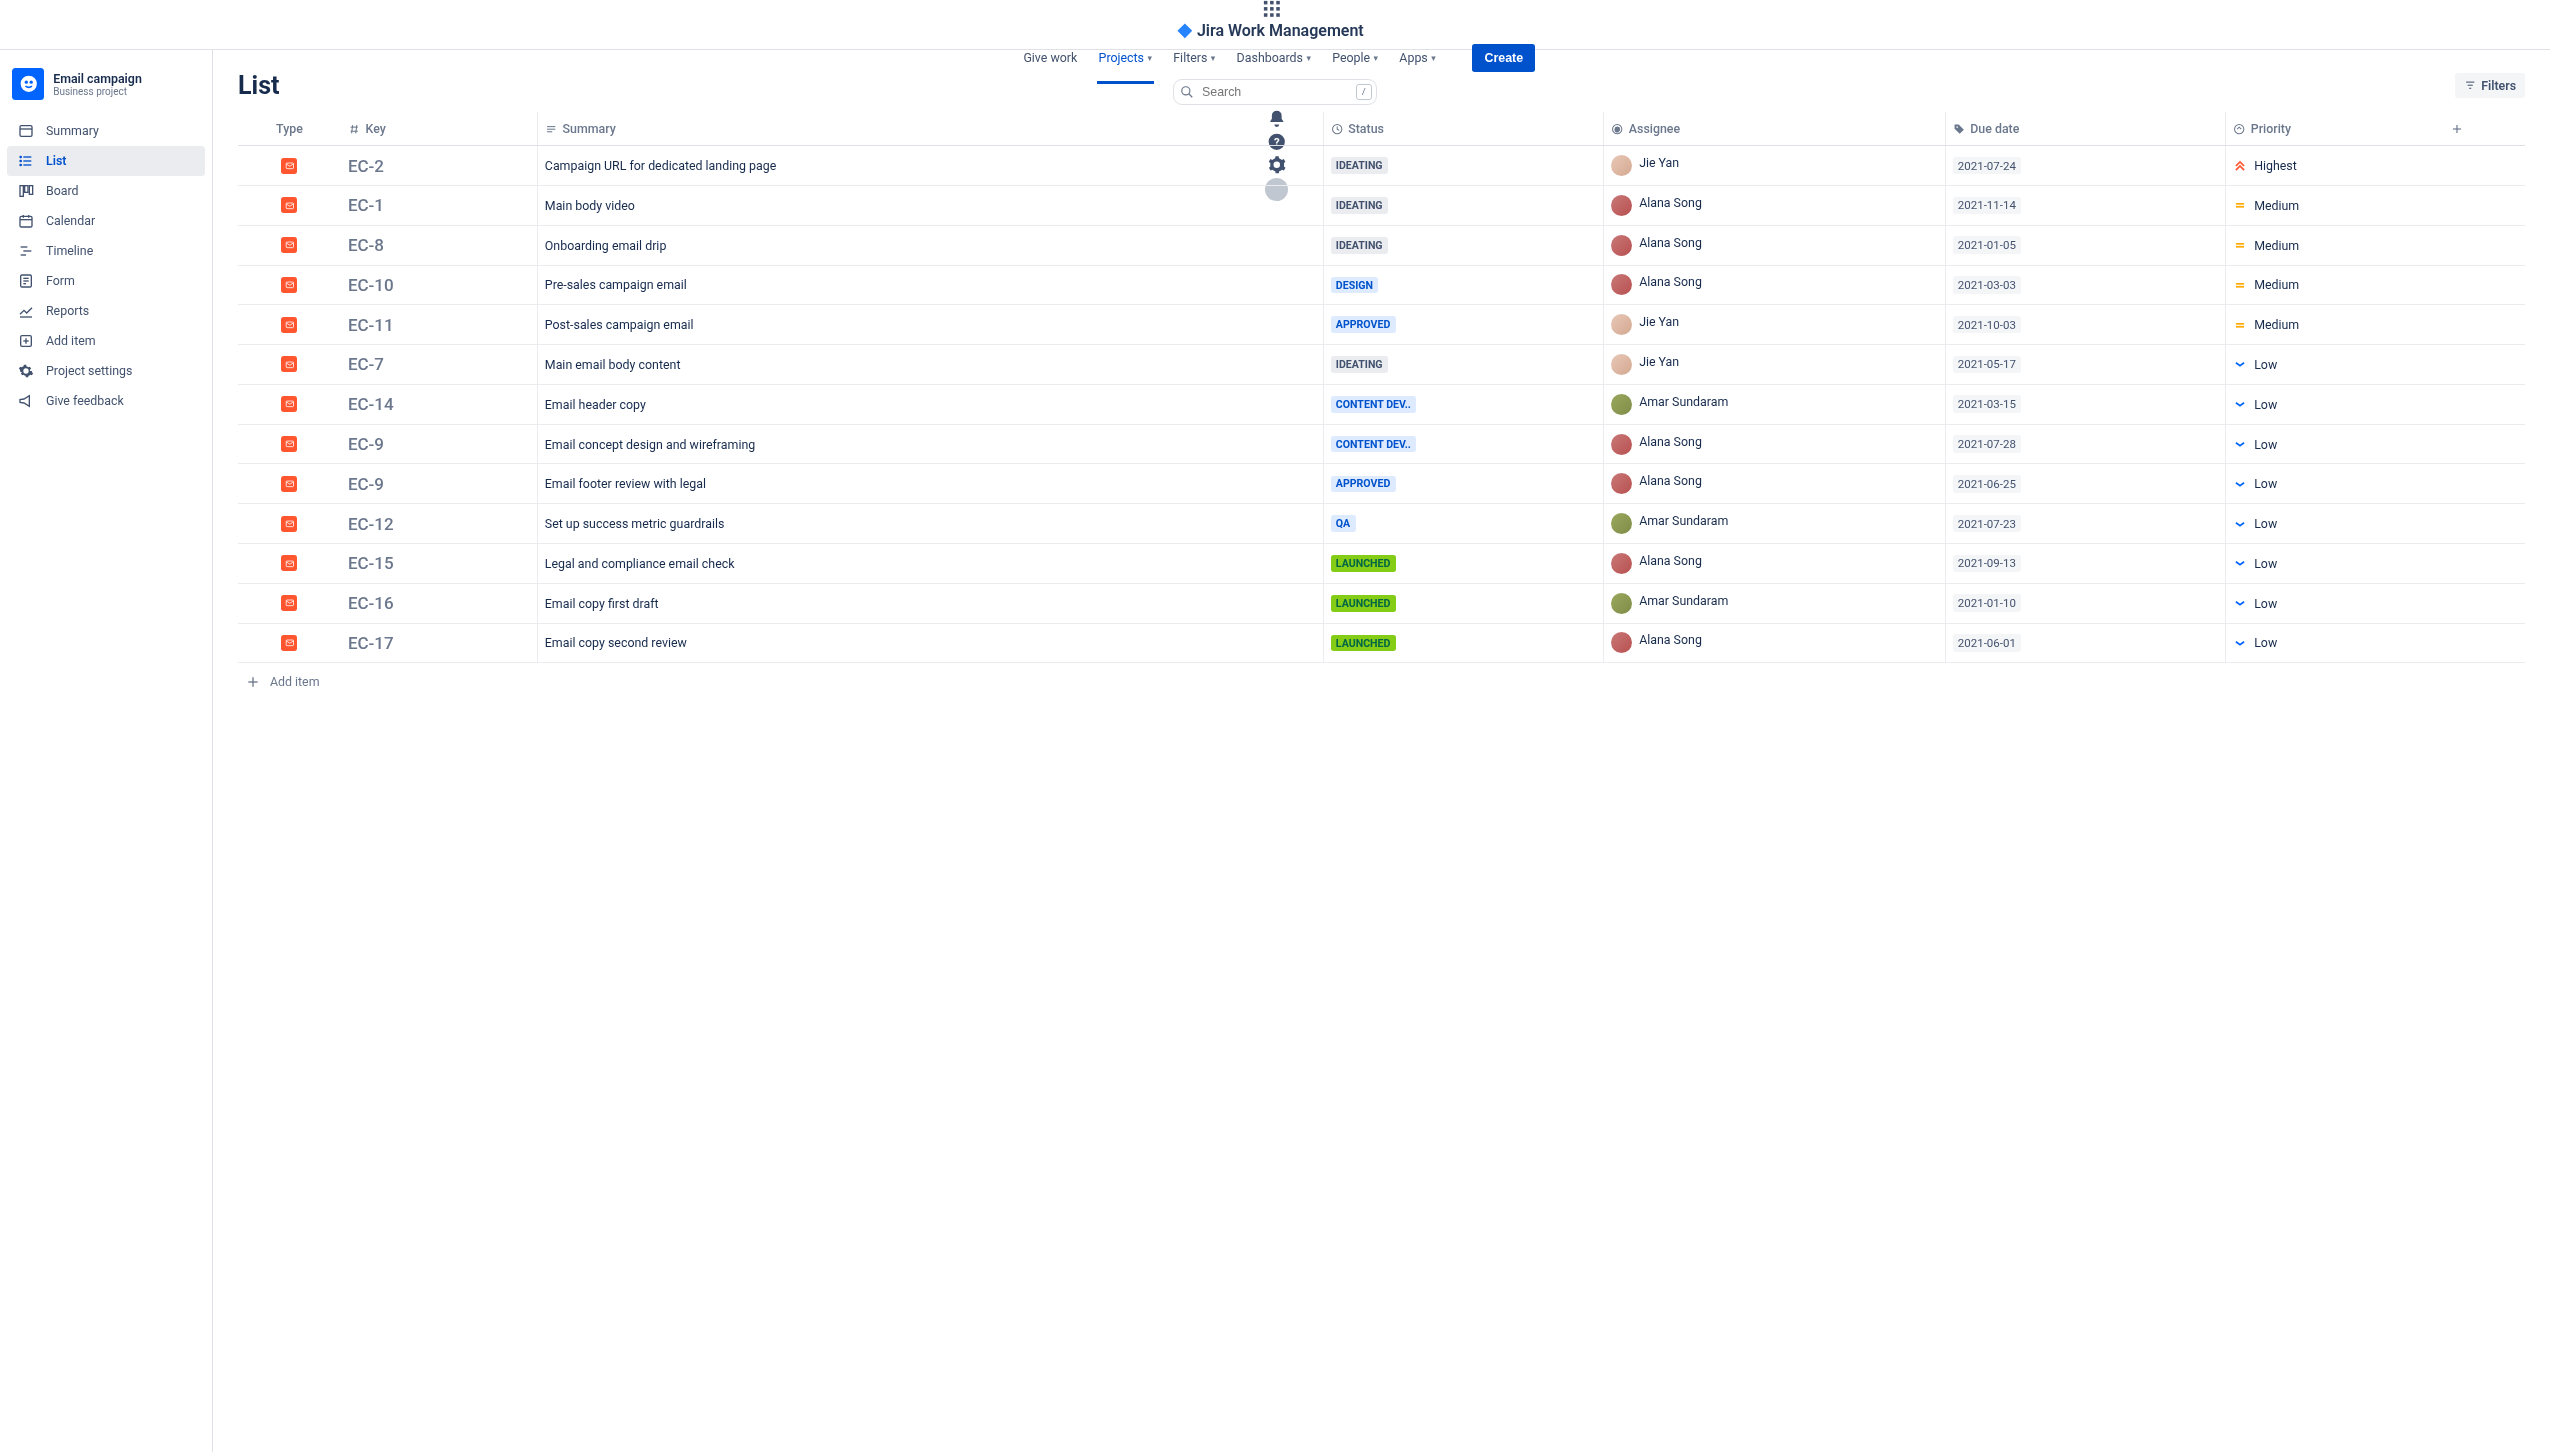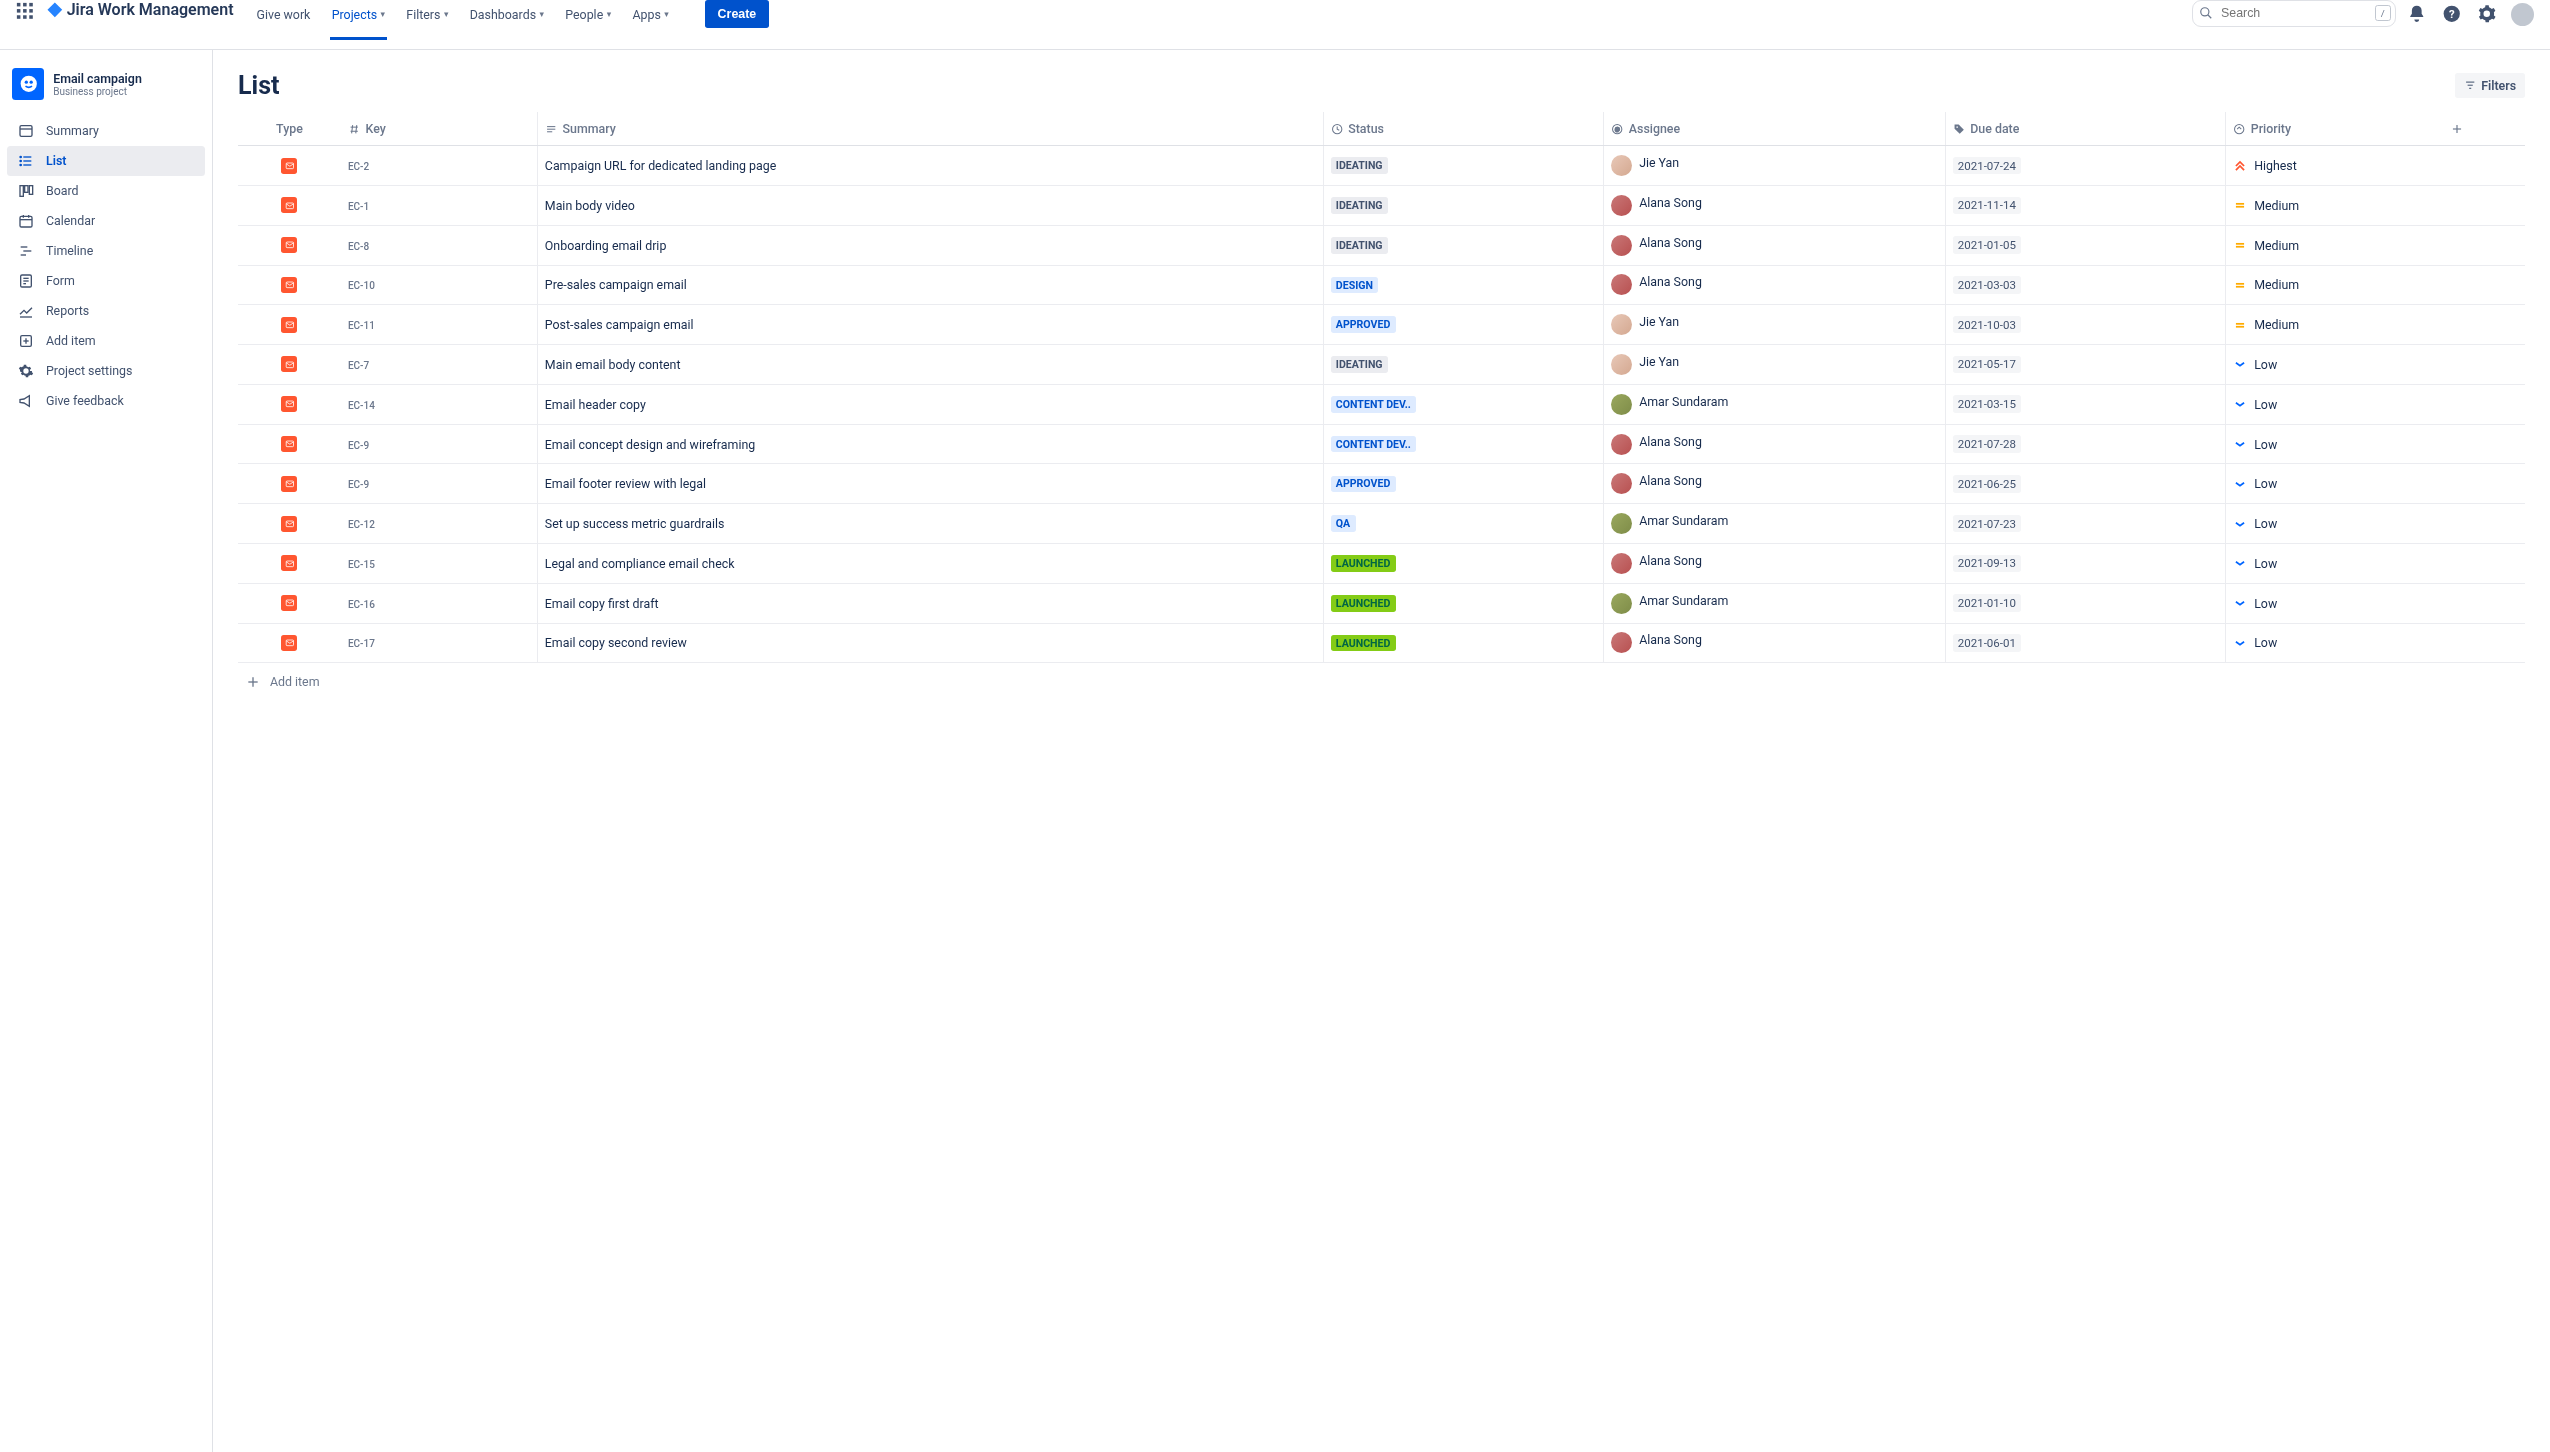--- a/index.html
+++ b/index.html
@@ -1,19 +1,19 @@
 <!DOCTYPE html>
 <html style="font-size:14px"><head>
 <meta charset="utf-8">
 <style>
 * { box-sizing: border-box; margin: 0; padding: 0; }
 body { font-family: -apple-system, BlinkMacSystemFont, "Segoe UI", Roboto, sans-serif; font-size: 12.4px; color: #172B4D; background: #fff; }
 
 
-.topnav { display: flex; align-items: flex-start; height: 50px; padding: 0 14px; border-bottom: 0.9px solid #DFE1E6; gap: 3.5px; }
+.topnav { display: flex; align-items: center; height: 50px; padding: 0 14px; border-bottom: 0.9px solid #DFE1E6; gap: 3.5px; flex-direction: column; }
 .app-switcher { width: 21px; height: 21px; display: flex; align-items: center; justify-content: center; margin-right: 7px; cursor: pointer; }
 .logo { display: flex; align-items: center; font-weight: 600; font-size: 16px; color: #253858; margin-right: 10.6px; cursor: pointer; gap: 3.5px; }
 .logo-mark { color: #0052CC; font-size: 17.7px; }
 .nav-items { display: flex; align-items: center; gap: 3.5px; }
 .nav-item { padding: 5.3px 8.9px; font-size: 12.4px; color: #42526E; cursor: pointer; display: flex; align-items: center; gap: 3.5px; border-radius: 2.7px; position: relative; }
 .nav-item.active { color: #0052CC; }
 .nav-item.active::after { content:""; position:absolute; left:7px; right:7px; bottom:-13.3px; height:2.7px; background:#0052CC; }
 .chev { font-size: 8.9px; color: #6B778C; }
 .create-btn { background: #0052CC; color: #fff; border: none; padding: 7px 12.4px; border-radius: 2.7px; font-weight: 600; font-size: 12.4px; margin-left: 24px; cursor: pointer; }
 .spacer { flex: 1; }
@@ -48,21 +48,21 @@
 .th-inner { display: flex; align-items: center; gap: 5.3px; }
 .col-type { width: 44px; text-align: center; }
 .col-key { width: 84px; border-right: 0.9px solid #EBECF0; }
 .col-summary { width: 336px; border-right: 0.9px solid #EBECF0; }
 .col-status { width: 120px; border-right: 0.9px solid #EBECF0; }
 .col-assignee { width: 146px; border-right: 0.9px solid #EBECF0; }
 .col-due { width: 120px; border-right: 0.9px solid #EBECF0; }
 .col-priority { width: 93px; }
 .col-add { width: 35px; text-align: center; }
 .type-ic { width: 16px; height: 16px; background: #FF5630; border-radius: 2.7px; display: inline-flex; align-items: center; justify-content: center; color: #fff; font-size: 9.7px; }
-.key-text { color: #6B778C; font-weight: 500; font-size: 10px; }
+.key-text { color: #6B778C; font-weight: 500; font-size: 17px; }
 .status-badge { display: inline-block; padding: 1.8px 5.3px; border-radius: 2.7px; font-weight: 700; font-size: 10.6px; text-transform: uppercase; }
 .st-grey { background: #EBECF0; color: #42526E; }
 .st-blue { background: #DEEBFF; color: #0052CC; }
 .st-green { background: #84cc16; color: #006644; }
 .assignee-cell { display: flex; align-items: flex-start; gap: 7px; }
 .av { width: 21px; height: 21px; border-radius: 50%; display: inline-flex; align-items: center; justify-content: center; color: #fff; font-size: 8.9px; font-weight: 600; }
 .av-jie { background: linear-gradient(135deg,#e8c8b8,#d4a890); }
 .av-alana { background: linear-gradient(135deg,#c97878,#b85050); }
 .av-amar { background: linear-gradient(135deg,#9aa85e,#7e8c48); }
 .date-chip { background: #F4F5F7; padding: 1.8px 5.3px; border-radius: 2.7px; color: #42526E; font-size: 11.5px; display: inline-block; }

